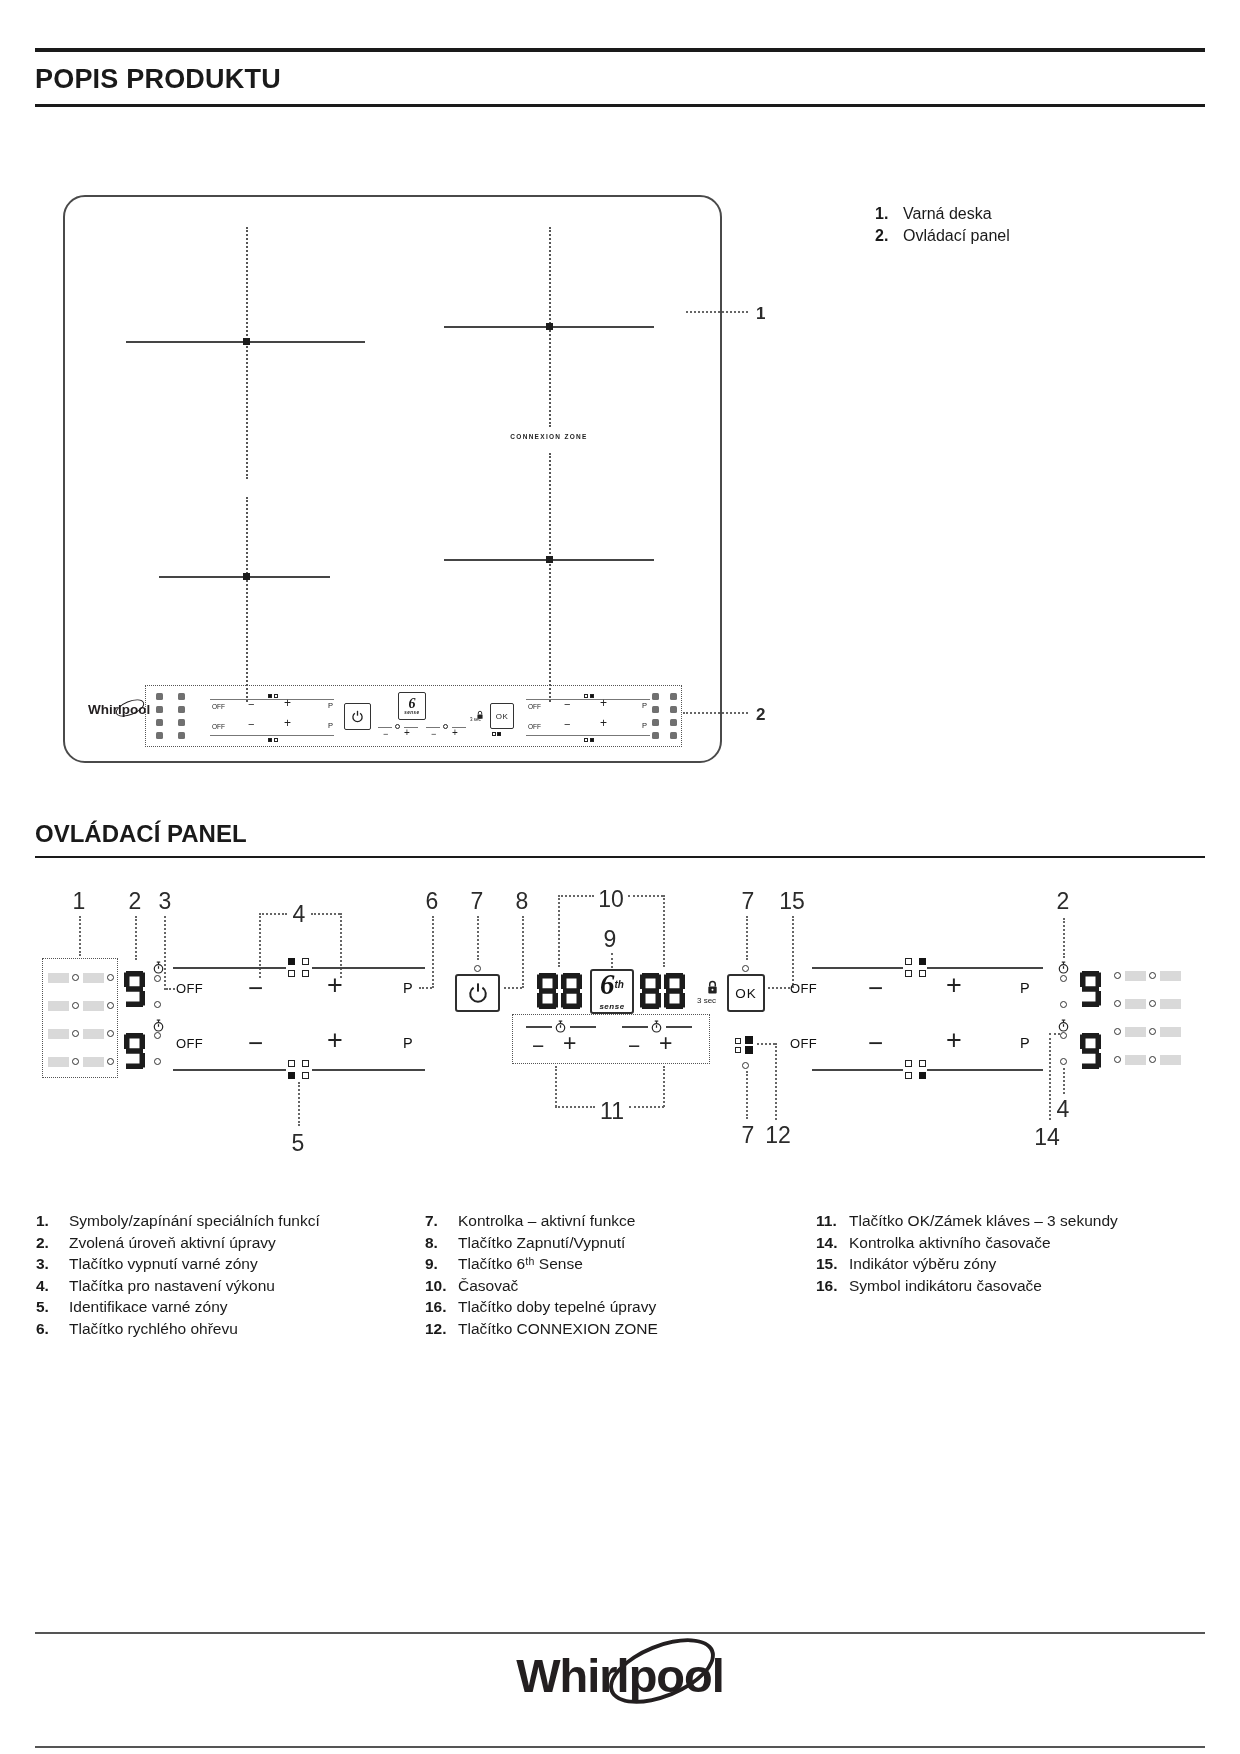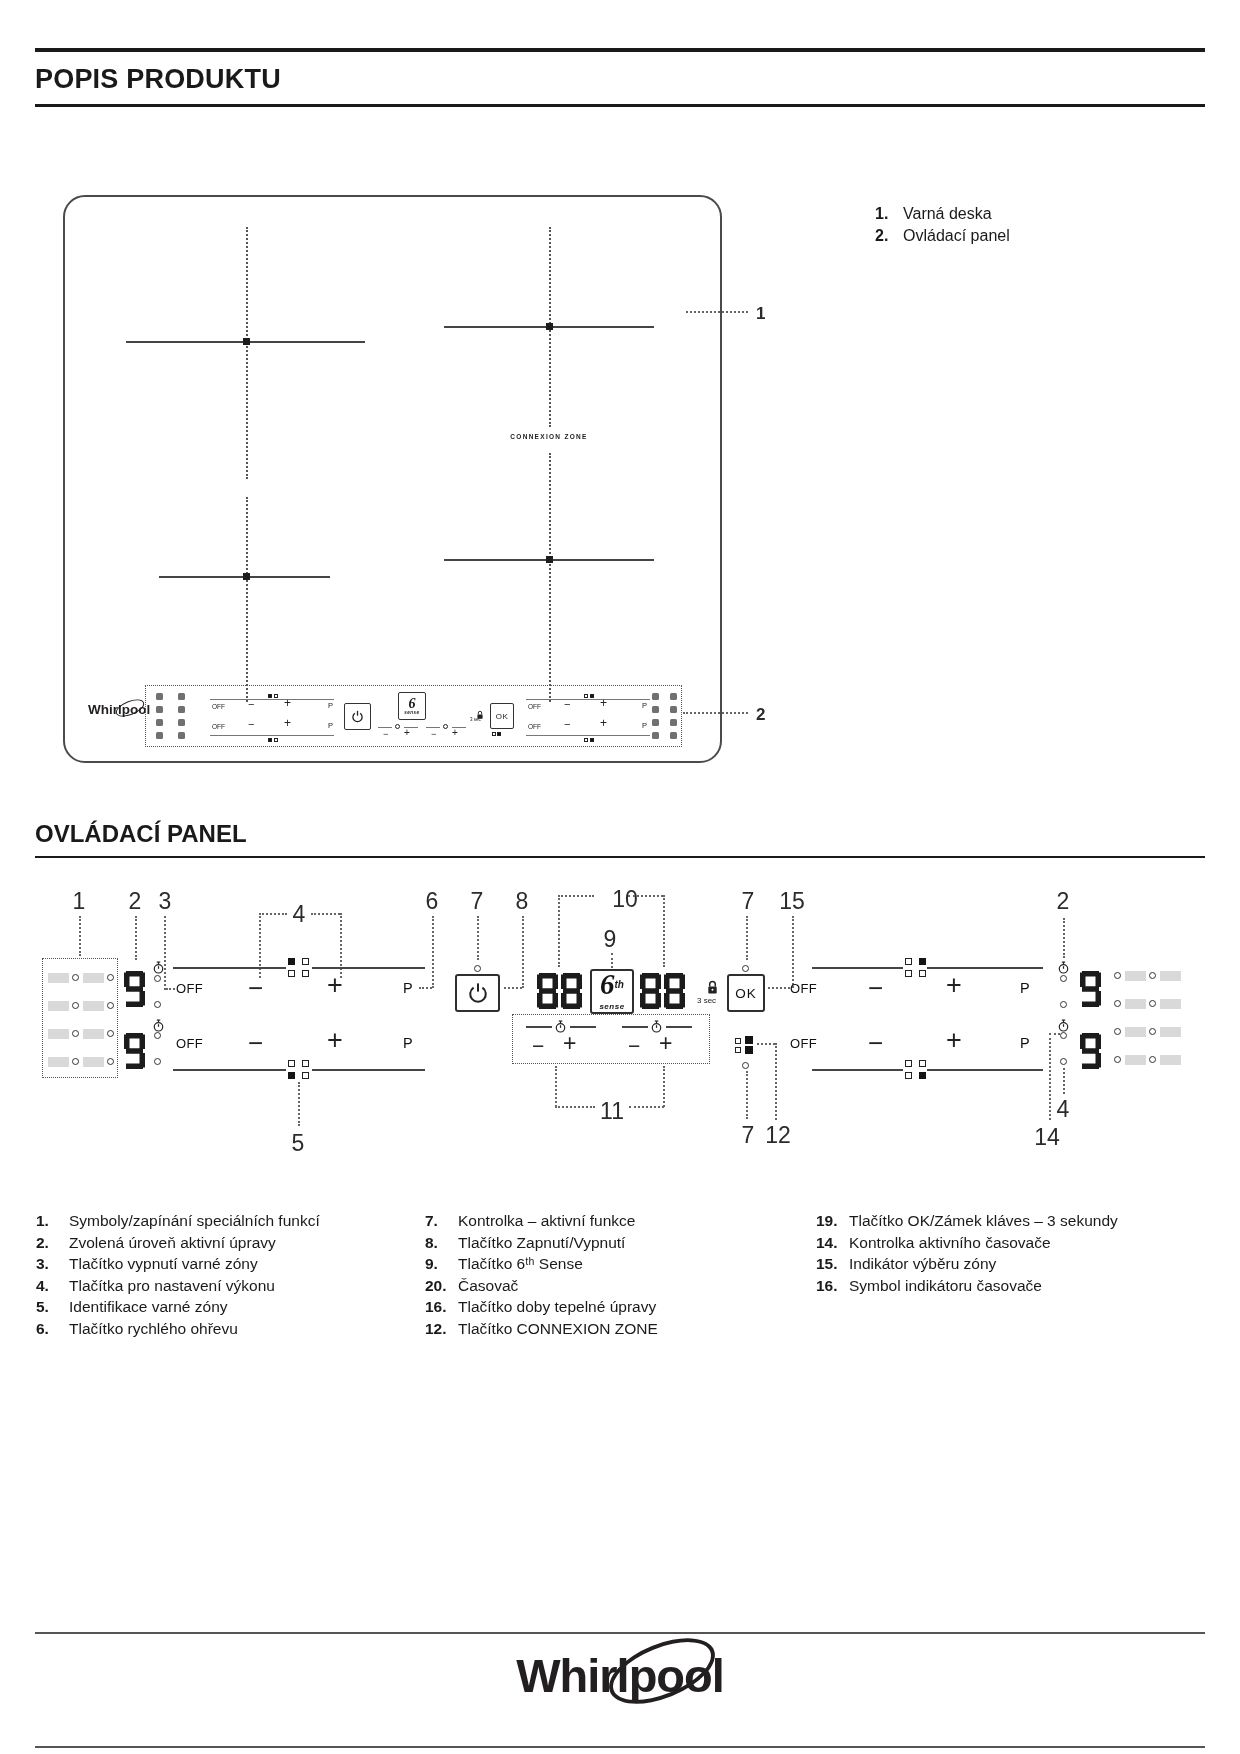--- a/index.html
+++ b/index.html
@@ -199,21 +199,21 @@
   <h2 class="a" style="left:35px;top:820px;margin:0;font-size:24px;">OVLÁDACÍ PANEL</h2>
   <div class="a rule" style="left:35px;top:856px;width:1170px;height:2px;"></div>
 
   <div class="a callout" style="left:79px;top:888px;">1</div>
   <div class="a callout" style="left:135px;top:888px;">2</div>
   <div class="a callout" style="left:165px;top:888px;">3</div>
   <div class="a callout" style="left:299px;top:901px;">4</div>
   <div class="a callout" style="left:432px;top:888px;">6</div>
   <div class="a callout" style="left:477px;top:888px;">7</div>
   <div class="a callout" style="left:522px;top:888px;">8</div>
-  <div class="a callout" style="left:625px;top:886px;">10</div>
+  <div class="a callout" style="left:611px;top:886px;">10</div>
   <div class="a callout" style="left:610px;top:926px;">9</div>
   <div class="a callout" style="left:748px;top:888px;">7</div>
   <div class="a callout" style="left:792px;top:888px;">15</div>
   <div class="a callout" style="left:1063px;top:888px;">2</div>
   <div class="a callout" style="left:298px;top:1130px;">5</div>
   <div class="a callout" style="left:612px;top:1098px;">11</div>
   <div class="a callout" style="left:748px;top:1122px;">7</div>
   <div class="a callout" style="left:778px;top:1122px;">12</div>
   <div class="a callout" style="left:1063px;top:1096px;">4</div>
   <div class="a callout" style="left:1047px;top:1124px;">14</div>
@@ -556,35 +556,35 @@
       </div>
     <div class="leg-row">
         <span class="leg-num">8.</span>
         <span class="leg-text">Tlačítko Zapnutí/Vypnutí</span>
       </div>
     <div class="leg-row">
         <span class="leg-num">9.</span>
         <span class="leg-text">Tlačítko 6ᵗʰ Sense</span>
       </div>
     <div class="leg-row">
-        <span class="leg-num">20.</span>
+        <span class="leg-num">10.</span>
         <span class="leg-text">Časovač</span>
       </div>
     <div class="leg-row">
         <span class="leg-num">16.</span>
         <span class="leg-text">Tlačítko doby tepelné úpravy</span>
       </div>
     <div class="leg-row">
         <span class="leg-num">12.</span>
         <span class="leg-text">Tlačítko CONNEXION ZONE</span>
       </div>
   </div>
   <div class="a" style="left:816px;top:1210px;">
     <div class="leg-row">
-        <span class="leg-num">19.</span>
+        <span class="leg-num">11.</span>
         <span class="leg-text">Tlačítko OK/Zámek kláves – 3 sekundy</span>
       </div>
     <div class="leg-row">
         <span class="leg-num">14.</span>
         <span class="leg-text">Kontrolka aktivního časovače</span>
       </div>
     <div class="leg-row">
         <span class="leg-num">15.</span>
         <span class="leg-text">Indikátor výběru zóny</span>
       </div>

